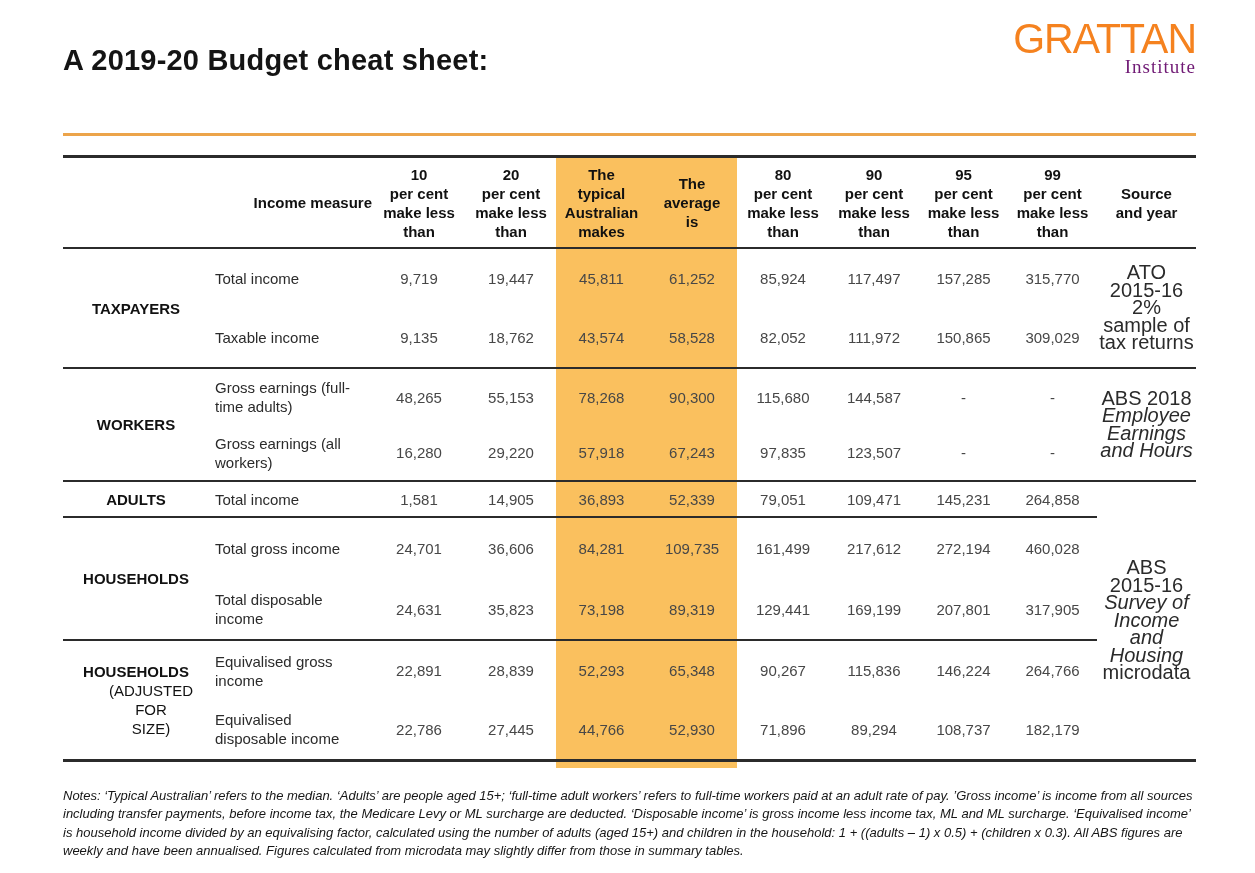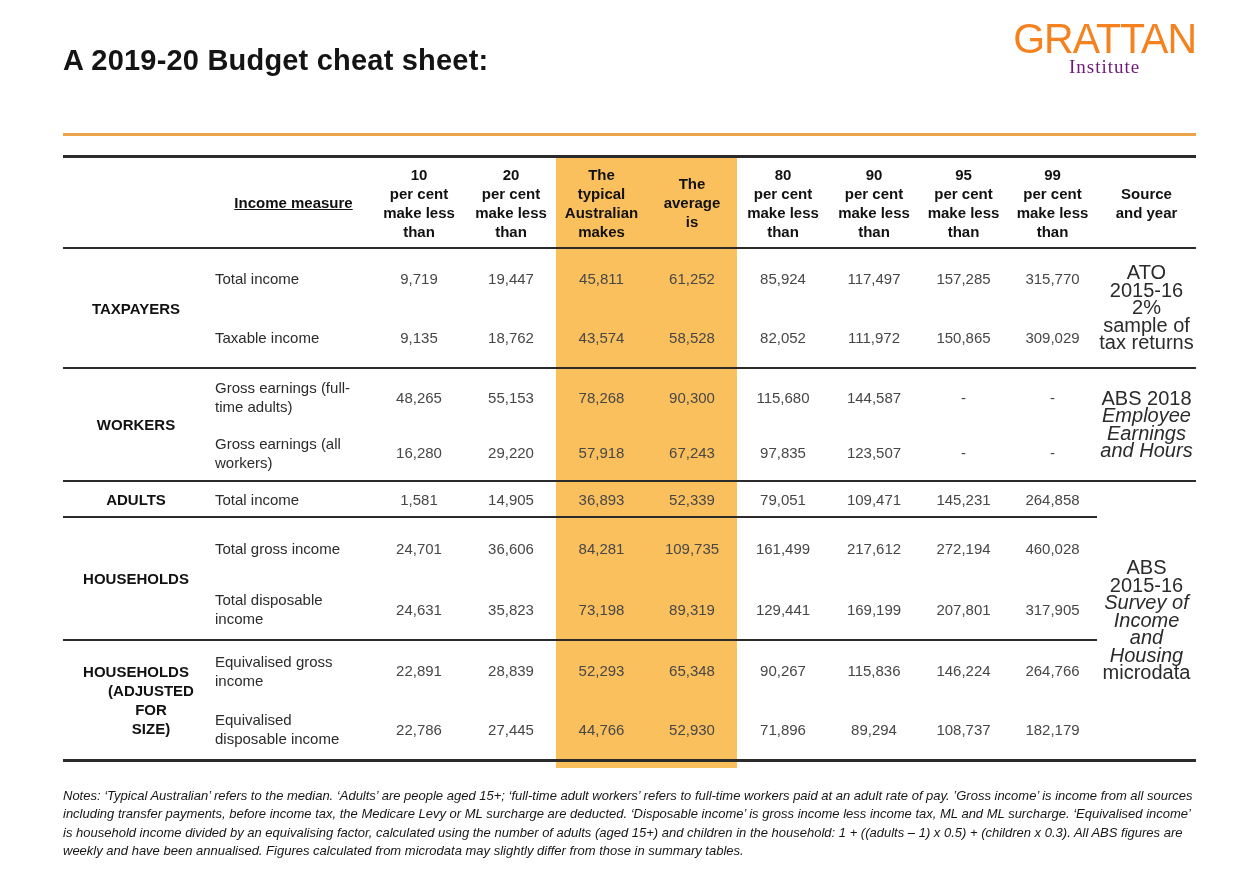--- a/index.html
+++ b/index.html
@@ -8,43 +8,43 @@
     font-family:"Liberation Sans","DejaVu Sans",sans-serif;
     color:#1a1a1a;
     -webkit-font-smoothing:antialiased;
   }
   .page{position:relative;width:1255px;height:873px;padding-left:21px;}
   .content{position:absolute;left:63px;top:0;width:1133px;}
 
   
   .masthead{position:relative;padding-top:42px;height:84px;}
   .title{font-size:29px;font-weight:bold;line-height:37px;color:#141414;letter-spacing:0.2px;}
-  .logo{position:absolute;right:0;top:18px;text-align:center;}
+  .logo{position:absolute;right:0;top:18px;text-align:right;}
   .logo-main{font-size:41px;line-height:42px;color:#F5821F;letter-spacing:-1px;transform:scaleY(1.02);}
   .logo-sub{font-family:"Liberation Serif","DejaVu Serif",serif;font-size:19px;line-height:20px;color:#701a75;letter-spacing:1px;margin-top:-3px;}
   .rule{height:3px;background:#ECA44A;margin-top:7px;}
 
   
   .table-wrap{position:relative;margin-top:19px;width:1133px;}
   .highlight-band{position:absolute;left:493px;top:0;width:181px;height:calc(100% + 6px);background:#FAC05E;z-index:0;}
   table{position:relative;z-index:1;border-collapse:collapse;table-layout:fixed;width:1133px;background:transparent;border-bottom:3px solid #2b2b2b;}
   col.c-group{width:152px}col.c-measure{width:157px}
   col.c-p10{width:94px}col.c-p20{width:90px}
   col.c-med{width:91px}col.c-mean{width:90px}
   col.c-p80{width:92px}col.c-p90{width:90px}
   col.c-p95{width:89px}col.c-p99{width:89px}
   col.c-src{width:99px}
   td{padding:0;vertical-align:middle;font-size:15px;}
   thead td{
     border-top:3px solid #2b2b2b;border-bottom:2px solid #2b2b2b;
     font-weight:bold;text-align:center;white-space:pre-line;line-height:19px;color:#111;height:89px;
   }
-  thead td.h-measure{text-align:center;text-decoration:underline;}
+  thead td.h-measure{text-align:right;}
   tbody td.group{font-weight:bold;color:#111;text-align:center;padding-right:6px;line-height:19px;}
-  tbody td.group .suffix{display:block;font-weight:bold;white-space:pre-line;margin-left:30px;}
+  tbody td.group .suffix{display:block;font-weight:normal;white-space:pre-line;margin-left:30px;}
   tbody td.measure{text-align:left;padding-right:14px;color:#2b2b2b;line-height:19px;}
   tbody td.num{text-align:center;color:#474747;}
   tbody td.src{text-align:center;color:#2b2b2b;line-height:17.5px;font-size:20px;}
   tbody td.src span{display:block;white-space:pre-line;}
   tbody td.src .it{font-style:italic;}
   tr.sep > td{border-top:2px solid #2b2b2b;}
 
   
   .notes{margin-top:25px;width:1133px;font-style:italic;font-size:13px;line-height:18.5px;color:#161616;text-align:left;}
 </style>

